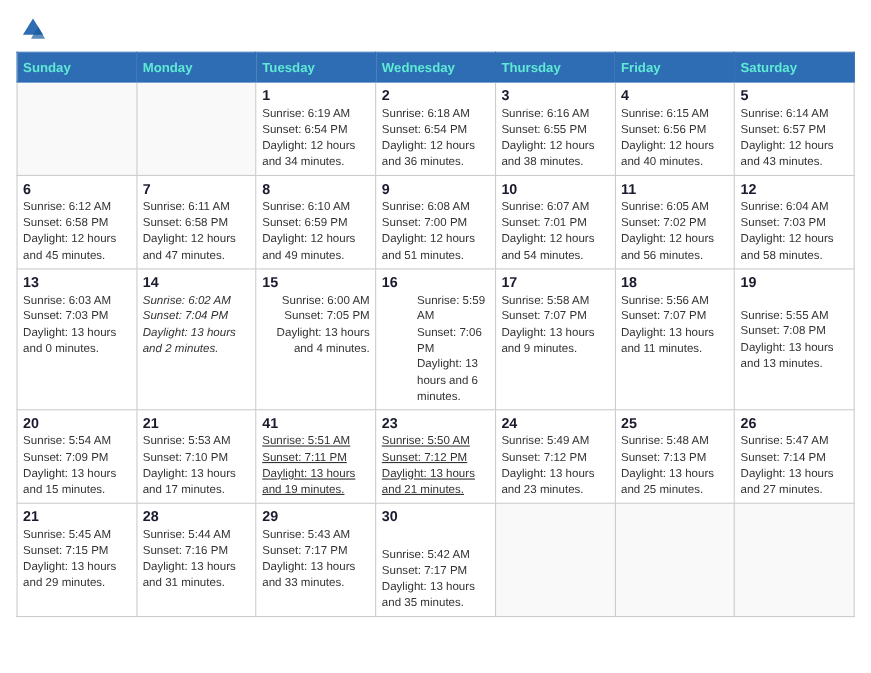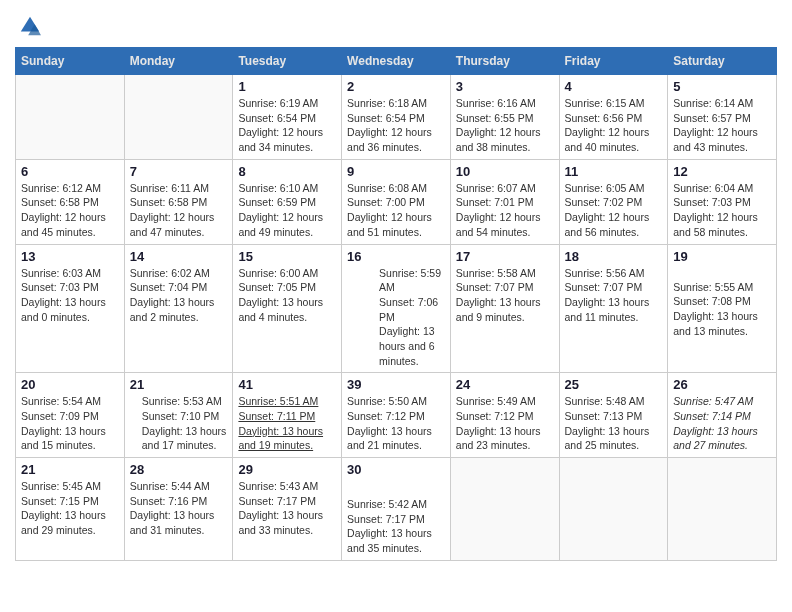--- a/index.html
+++ b/index.html
@@ -53,21 +53,21 @@
       font-size: 16px;
       color: #555;
     }
     .calendar {
       width: 100%;
       border-collapse: collapse;
       font-size: 11px;
     }
     .calendar th {
       background-color: #2e6db4;
-      color: #e5e5e5;
+      color: #5eead4;
       text-align: left;
       padding: 6px 5px;
       font-size: 12px;
       border: 1px solid #2e6db4;
     }
     .calendar td {
       border: 1px solid #ccc;
       vertical-align: top;
       padding: 4px 5px;
       width: 14.28%;
@@ -202,27 +202,27 @@
       </tr>
       <tr>
         <td>
           <div class="day-number">13</div>
           <div class="day-info" style="white-space: pre-line;">Sunrise: 6:03 AM
 Sunset: 7:03 PM
 Daylight: 13 hours and 0 minutes.</div>
         </td>
         <td>
           <div class="day-number">14</div>
-          <div class="day-info" style="white-space: pre-line;">Sunrise: 6:02 AM
+          <div class="day-info" style="white-space: pre-line; font-style: italic;">Sunrise: 6:02 AM
 Sunset: 7:04 PM
 Daylight: 13 hours and 2 minutes.</div>
         </td>
         <td>
           <div class="day-number">15</div>
-          <div class="day-info" style="white-space: pre-line;">Sunrise: 6:00 AM
+          <div class="day-info" style="white-space: pre-line; text-align: right;">Sunrise: 6:00 AM
 Sunset: 7:05 PM
 Daylight: 13 hours and 4 minutes.</div>
         </td>
         <td>
           <div class="day-number">16</div>
           <div class="day-info" style="white-space: pre-line; margin-left: 32px;">Sunrise: 5:59 AM
 Sunset: 7:06 PM
 Daylight: 13 hours and 6 minutes.</div>
         </td>
         <td>
@@ -246,51 +246,51 @@
       </tr>
       <tr>
         <td>
           <div class="day-number">20</div>
           <div class="day-info" style="white-space: pre-line;">Sunrise: 5:54 AM
 Sunset: 7:09 PM
 Daylight: 13 hours and 15 minutes.</div>
         </td>
         <td>
           <div class="day-number">21</div>
-          <div class="day-info" style="white-space: pre-line; margin-left: 12px;">Sunrise: 5:53 AM
+          <div class="day-info" style="white-space: pre-line;">Sunrise: 5:53 AM
 Sunset: 7:10 PM
 Daylight: 13 hours and 17 minutes.</div>
         </td>
         <td>
           <div class="day-number">41</div>
           <div class="day-info" style="white-space: pre-line; text-decoration: underline;">Sunrise: 5:51 AM
 Sunset: 7:11 PM
 Daylight: 13 hours and 19 minutes.</div>
         </td>
         <td>
-          <div class="day-number">39</div>
-          <div class="day-info" style="white-space: pre-line;">Sunrise: 5:50 AM
+          <div class="day-number">23</div>
+          <div class="day-info" style="white-space: pre-line; text-decoration: underline;">Sunrise: 5:50 AM
 Sunset: 7:12 PM
 Daylight: 13 hours and 21 minutes.</div>
         </td>
         <td>
           <div class="day-number">24</div>
           <div class="day-info" style="white-space: pre-line;">Sunrise: 5:49 AM
 Sunset: 7:12 PM
 Daylight: 13 hours and 23 minutes.</div>
         </td>
         <td>
           <div class="day-number">25</div>
           <div class="day-info" style="white-space: pre-line;">Sunrise: 5:48 AM
 Sunset: 7:13 PM
 Daylight: 13 hours and 25 minutes.</div>
         </td>
         <td>
           <div class="day-number">26</div>
-          <div class="day-info" style="white-space: pre-line; font-style: italic;">Sunrise: 5:47 AM
+          <div class="day-info" style="white-space: pre-line;">Sunrise: 5:47 AM
 Sunset: 7:14 PM
 Daylight: 13 hours and 27 minutes.</div>
         </td>
       </tr>
       <tr>
         <td>
           <div class="day-number">21</div>
           <div class="day-info" style="white-space: pre-line;">Sunrise: 5:45 AM
 Sunset: 7:15 PM
 Daylight: 13 hours and 29 minutes.</div>

